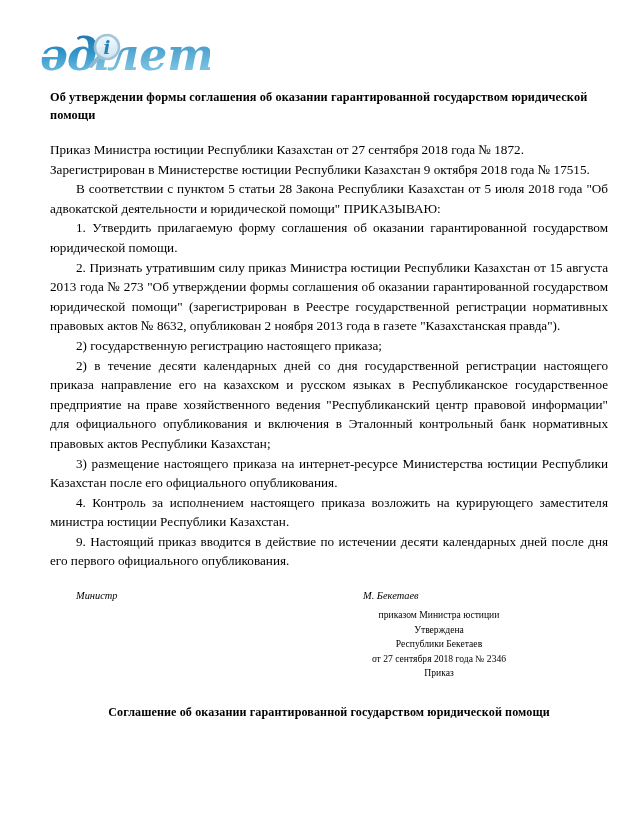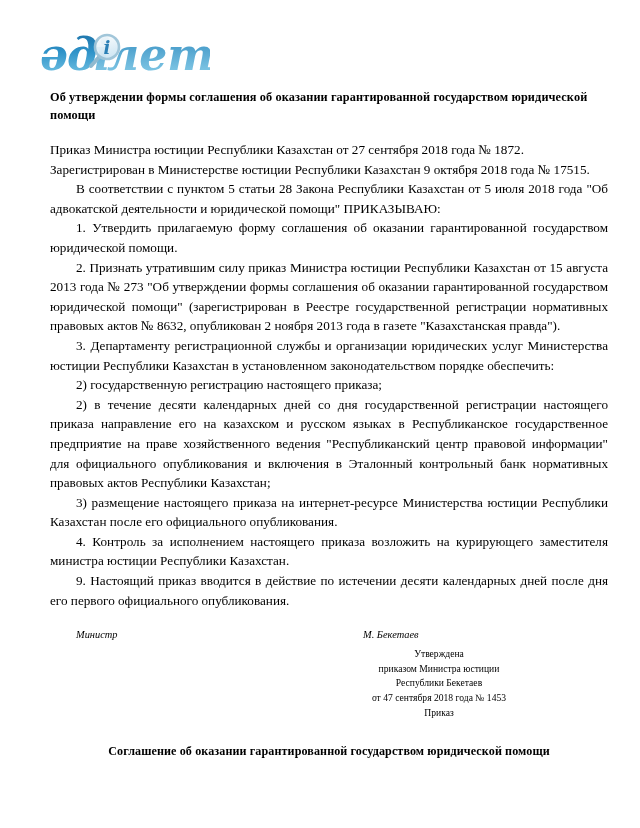--- a/index.html
+++ b/index.html
@@ -148,36 +148,35 @@
 
     <h1 class="doc-title">Об утверждении формы соглашения об оказании гарантированной государством юридической помощи</h1>
 
     <p class="body-par lead">Приказ Министра юстиции Республики Казахстан от 27 сентября 2018 года № 1872.</p>
     <p class="body-par lead">Зарегистрирован в Министерстве юстиции Республики Казахстан 9 октября 2018 года № 17515.</p>
 
     <p class="body-par indented">В соответствии с пунктом 5 статьи 28 Закона Республики Казахстан от 5 июля 2018 года "Об адвокатской деятельности и юридической помощи" ПРИКАЗЫВАЮ:</p>
 
     <p class="body-par indented">1. Утвердить прилагаемую форму соглашения об оказании гарантированной государством юридической помощи.</p>
     <p class="body-par indented">2. Признать утратившим силу приказ Министра юстиции Республики Казахстан от 15 августа 2013 года № 273 "Об утверждении формы соглашения об оказании гарантированной государством юридической помощи" (зарегистрирован в Реестре государственной регистрации нормативных правовых актов № 8632, опубликован 2 ноября 2013 года в газете "Казахстанская правда").</p>
-    <p class="body-par indented">3. Департаменту регистрационной службы и организации юридических услуг Министерства юстиции Республики Казахстан в установленном законодательством порядке обеспечить:</p>
     <p class="body-par indented">2) государственную регистрацию настоящего приказа;</p>
     <p class="body-par indented">2) в течение десяти календарных дней со дня государственной регистрации настоящего приказа направление его на казахском и русском языках в Республиканское государственное предприятие на праве хозяйственного ведения "Республиканский центр правовой информации" для официального опубликования и включения в Эталонный контрольный банк нормативных правовых актов Республики Казахстан;</p>
     <p class="body-par indented">3) размещение настоящего приказа на интернет-ресурсе Министерства юстиции Республики Казахстан после его официального опубликования.</p>
     <p class="body-par indented">4. Контроль за исполнением настоящего приказа возложить на курирующего заместителя министра юстиции Республики Казахстан.</p>
     <p class="body-par indented">9. Настоящий приказ вводится в действие по истечении десяти календарных дней после дня его первого официального опубликования.</p>
 
     <div class="sig-row">
       <span class="sig-left">Министр</span>
       <span class="sig-right">М. Бекетаев</span>
     </div>
 
     <div class="approval">
+      <div>приказом Министра юстиции</div>
       <div>Утверждена</div>
-      <div>приказом Министра юстиции</div>
       <div>Республики Бекетаев</div>
-      <div>от 47 сентября 2018 года № 1453</div>
+      <div>от 27 сентября 2018 года № 2346</div>
       <div>Приказ</div>
     </div>
 
     <div class="form-title">Соглашение об оказании гарантированной государством юридической помощи</div>
 
   </div>
 </div>
 
 </body></html>

